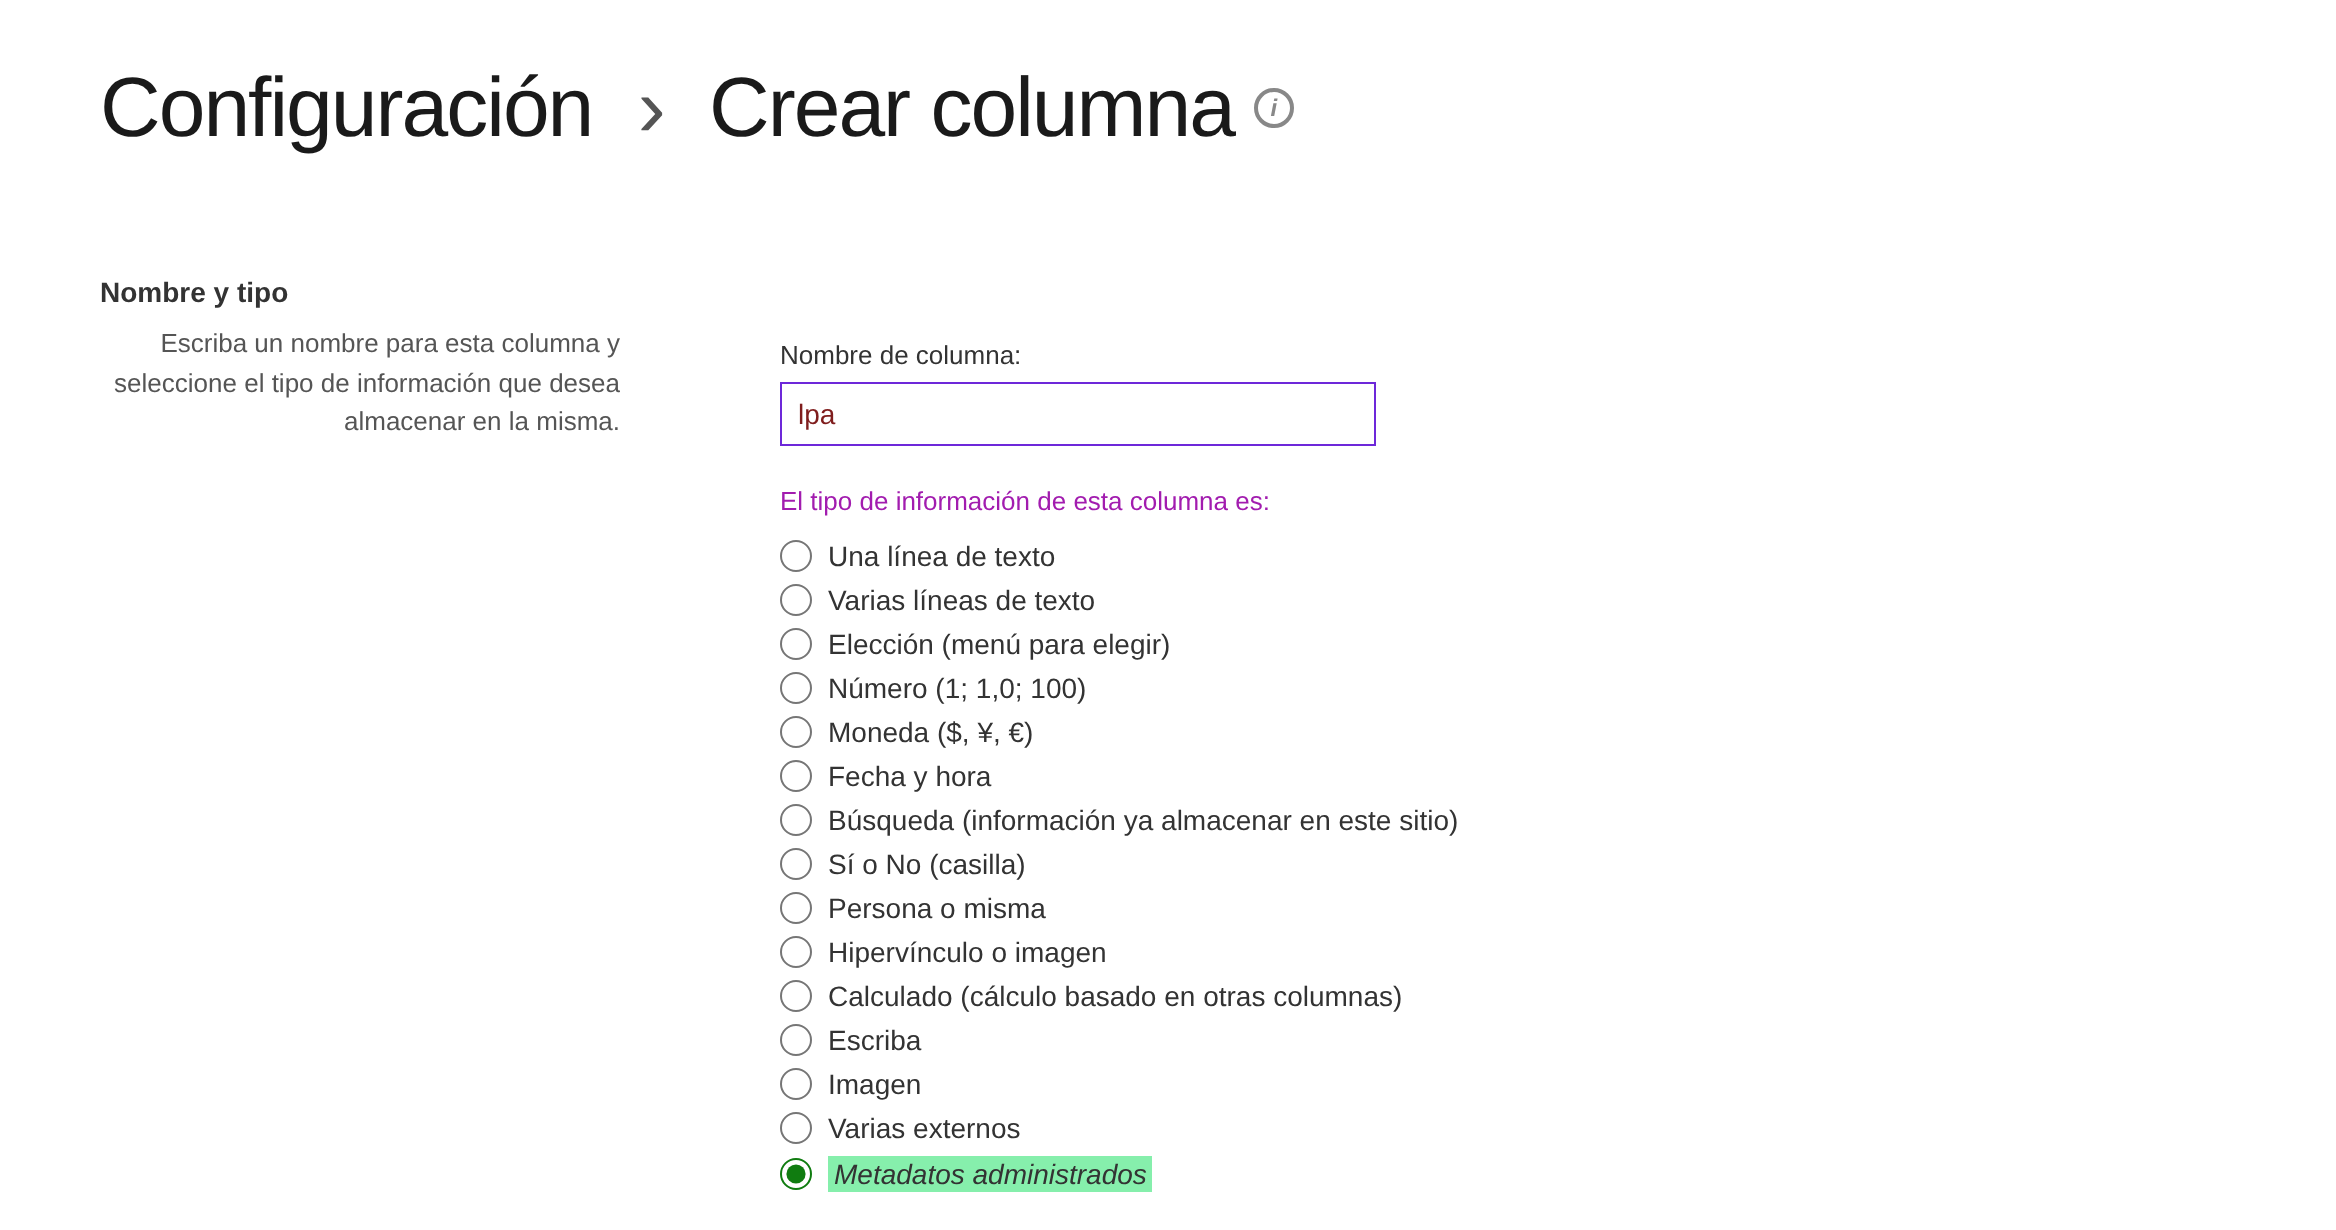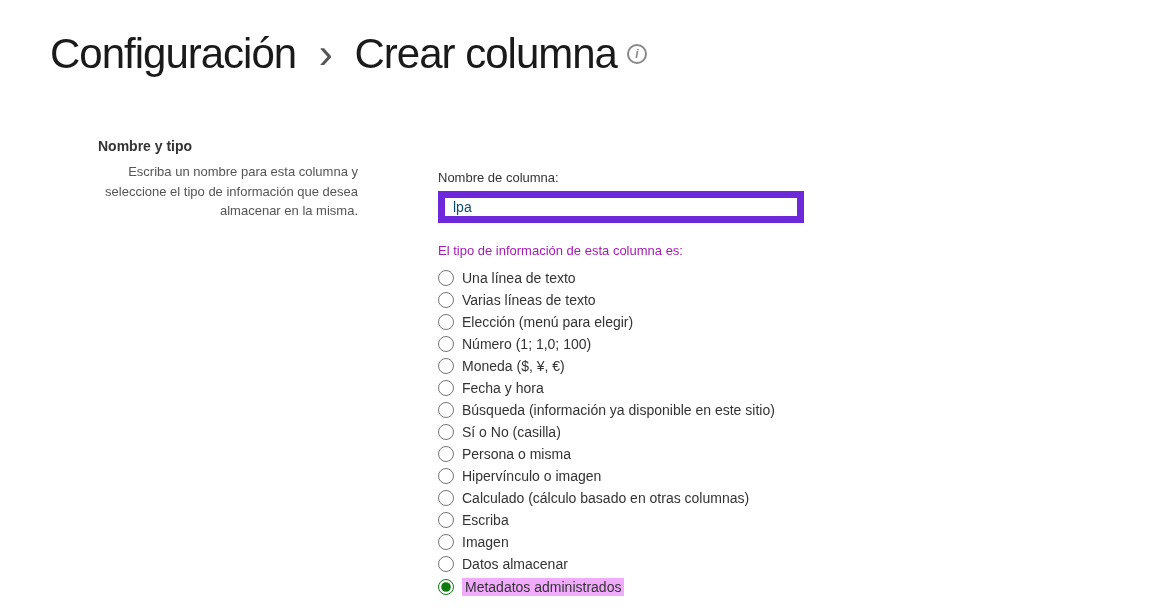--- a/index.html
+++ b/index.html
@@ -54,21 +54,20 @@
     }
 
     .content-area {
       display: flex;
       gap: 80px;
     }
 
     .left-panel {
       width: 260px;
       flex-shrink: 0;
-      margin-left: 48px;
     }
 
     .section-title {
       font-size: 14px;
       font-weight: 600;
       color: #333;
       margin-bottom: 8px;
     }
 
     .section-description {
@@ -84,26 +83,26 @@
 
     .field-label {
       font-size: 13px;
       color: #333;
       margin-bottom: 6px;
       display: block;
       margin-top: 32px;
     }
 
     .text-input {
-      width: 366px;
+      width: 298px;
       height: 32px;
-      border: 7px solid #6d28d9;
+      border: 1px solid #6d28d9;
       padding: 4px 8px;
       font-size: 14px;
-      color: #0c4a6e;
+      color: #7f1d1d;
       outline: none;
       display: block;
       margin-bottom: 20px;
     }
 
     .column-type-label {
       font-size: 13px;
       color: #a21caf;
       margin-bottom: 12px;
     }
@@ -129,22 +128,23 @@
       flex-shrink: 0;
     }
 
     .radio-label {
       font-size: 14px;
       color: #333;
       cursor: pointer;
     }
 
     .radio-item.selected .radio-label {
-      background-color: #f0abfc;
+      background-color: #86efac;
       padding: 1px 3px;
+      font-style: italic;
     }
 
     @keyframes blink {
       50% { opacity: 0; }
     }
   </style>
 </head>
 <body>
 
 <div class="page-header">
@@ -188,21 +188,21 @@
         <div class="radio-item">
           <input type="radio" name="column-type" id="opt5" value="opt5" style="">
           <label for="opt5" class="radio-label">Moneda ($, ¥, €)</label>
         </div>
         <div class="radio-item">
           <input type="radio" name="column-type" id="opt6" value="opt6" style="">
           <label for="opt6" class="radio-label">Fecha y hora</label>
         </div>
         <div class="radio-item">
           <input type="radio" name="column-type" id="opt7" value="opt7" style="">
-          <label for="opt7" class="radio-label">Búsqueda (información ya disponible en este sitio)</label>
+          <label for="opt7" class="radio-label">Búsqueda (información ya almacenar en este sitio)</label>
         </div>
         <div class="radio-item">
           <input type="radio" name="column-type" id="opt8" value="opt8" style="">
           <label for="opt8" class="radio-label">Sí o No (casilla)</label>
         </div>
         <div class="radio-item">
           <input type="radio" name="column-type" id="opt9" value="opt9" style="">
           <label for="opt9" class="radio-label">Persona o misma</label>
         </div>
         <div class="radio-item">
@@ -216,21 +216,21 @@
         <div class="radio-item">
           <input type="radio" name="column-type" id="opt12" value="opt12" style="">
           <label for="opt12" class="radio-label">Escriba</label>
         </div>
         <div class="radio-item">
           <input type="radio" name="column-type" id="opt13" value="opt13" style="">
           <label for="opt13" class="radio-label">Imagen</label>
         </div>
         <div class="radio-item">
           <input type="radio" name="column-type" id="opt14" value="opt14" style="">
-          <label for="opt14" class="radio-label">Datos almacenar</label>
+          <label for="opt14" class="radio-label">Varias externos</label>
         </div>
         <div class="radio-item selected">
           <input type="radio" name="column-type" id="opt15" value="opt15" checked="" style="">
           <label for="opt15" class="radio-label">Metadatos administrados</label>
         </div>
       </div>
   </div>
 </div>
 
 </body></html>

